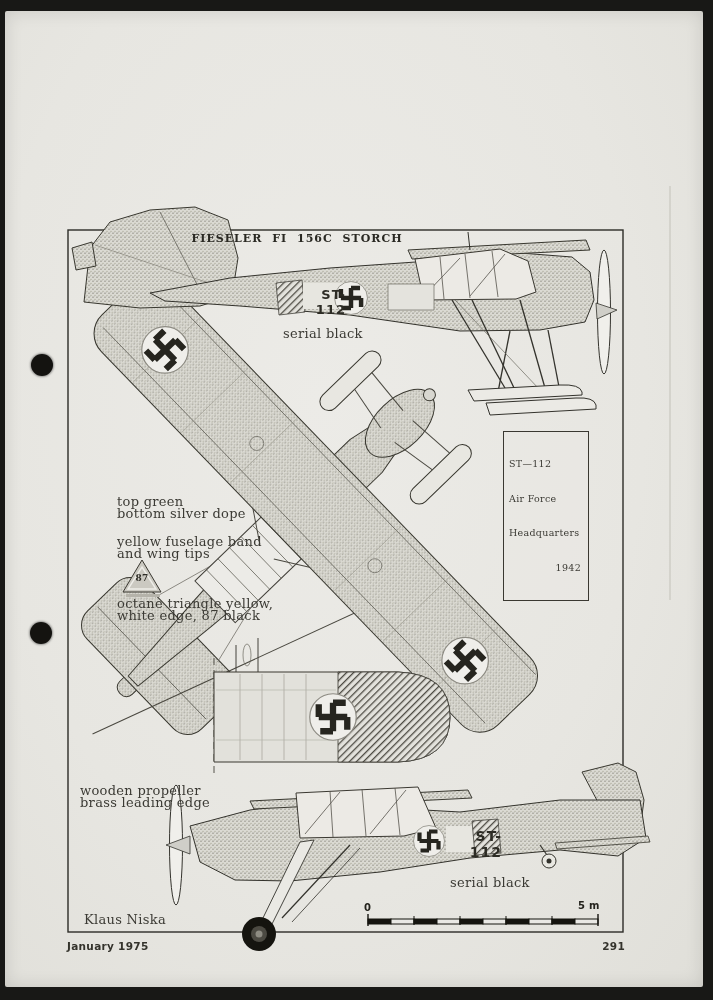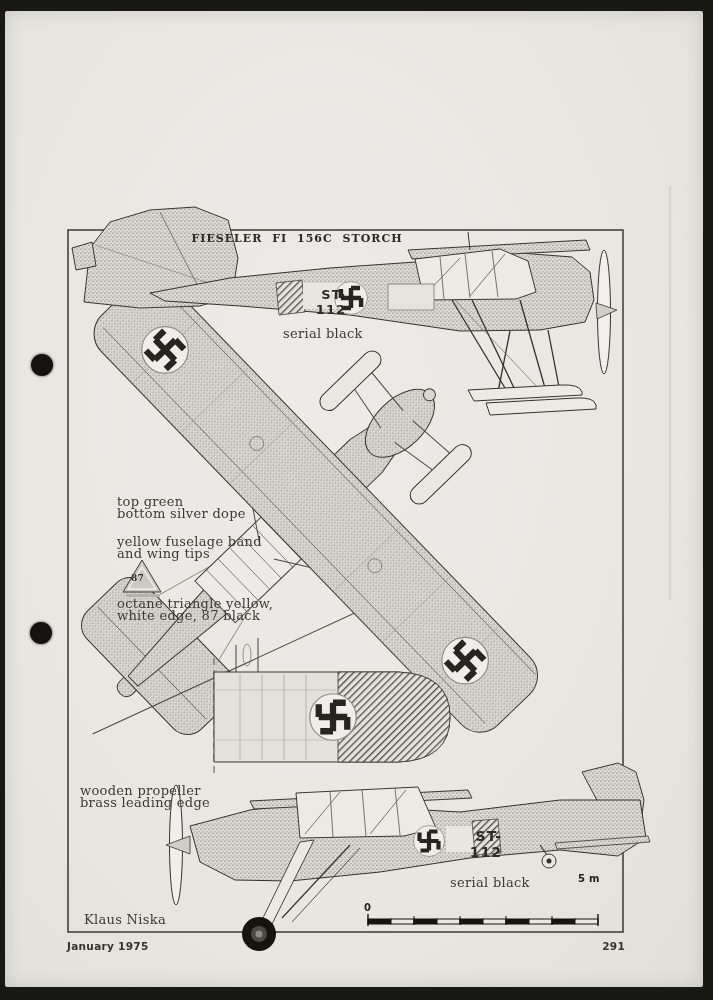--- a/index.html
+++ b/index.html
@@ -15,21 +15,21 @@
   .txt{position:absolute;color:#3b3a34;font-size:13px;line-height:11.5px;letter-spacing:.3px;white-space:pre;}
   .title{left:68px;top:233px;width:458px;text-align:center;font-weight:bold;font-size:11px;
          letter-spacing:1px;word-spacing:5px;color:#2a2923;}
   .infobox{left:503px;top:431px;width:74px;border:1.2px solid #3a3831;padding:3px 5px 4px 5px;
            font-size:9.5px;line-height:11.5px;background:rgba(233,232,228,.55);}
   .infobox .yr{text-align:right;padding-right:2px;}
   .code{position:absolute;font-family:"DejaVu Sans","Liberation Sans",sans-serif;font-weight:bold;
         color:#2c2b24;text-align:right;}
   .code-top{left:296px;top:287px;width:50px;font-size:13px;letter-spacing:1px;}
   .code-bottom{left:444px;top:828px;width:58px;font-size:14px;letter-spacing:1px;}
-  .octnum{left:131px;top:573px;width:22px;text-align:left;font-size:9px;font-weight:bold;color:#2e2d27;}
+  .octnum{left:131px;top:573px;width:22px;text-align:center;font-size:9px;font-weight:bold;color:#2e2d27;}
   .scalelbl{font-weight:bold;font-size:10px;color:#24231d;font-family:"DejaVu Sans","Liberation Sans",sans-serif;}
   .footer{position:absolute;font-family:"DejaVu Sans","Liberation Sans",sans-serif;
           font-size:10.5px;color:#34332c;font-weight:bold;letter-spacing:.3px;}
 </style>
 </head>
 <body>
 
 <div class="stage">
   <div class="paper"></div>
   <div class="crease"></div>
@@ -202,34 +202,40 @@
       <line x1="552" y1="916" x2="552" y2="925"></line>
       <line x1="598" y1="914" x2="598" y2="926" stroke-width="1.4"></line>
     </g>
   </svg>
 
   <div class="txt title">FIESELER FI 156C STORCH</div>
 
   <div class="code code-top">ST-112</div>
   <div class="txt" style="left:283px;top:328px;">serial black</div>
 
+  <div class="txt infobox">
+    <div>ST—112</div>
+    <div>Air Force</div>
+    <div>Headquarters</div>
+    <div class="yr">1942</div>
+  </div>
 
   <div class="txt" style="left:117px;top:496px;"><span>top green</span><br><span>bottom silver dope</span></div>
 
   <div class="txt" style="left:117px;top:536px;"><span>yellow fuselage band</span><br><span>and wing tips</span></div>
 
   <div class="txt octnum">87</div>
 
   <div class="txt" style="left:117px;top:598px;"><span>octane triangle yellow,</span><br><span>white edge, 87 black</span></div>
 
   <div class="txt" style="left:80px;top:785px;"><span>wooden propeller</span><br><span>brass leading edge</span></div>
 
   <div class="code code-bottom">ST-112</div>
   <div class="txt" style="left:450px;top:877px;">serial black</div>
 
   <div class="txt" style="left:84px;top:914px;">Klaus Niska</div>
 
   <div class="txt scalelbl" style="left:364px;top:902px;">0</div>
-  <div class="txt scalelbl" style="left:578px;top:873px;width:30px;">5 m</div>
+  <div class="txt scalelbl" style="left:578px;top:900px;width:30px;">5 m</div>
 
   <div class="footer" style="left:67px;top:940px;">January 1975</div>
   <div class="footer" style="left:592px;top:940px;width:33px;text-align:right;">291</div>
 </div>
 
 </body></html>

